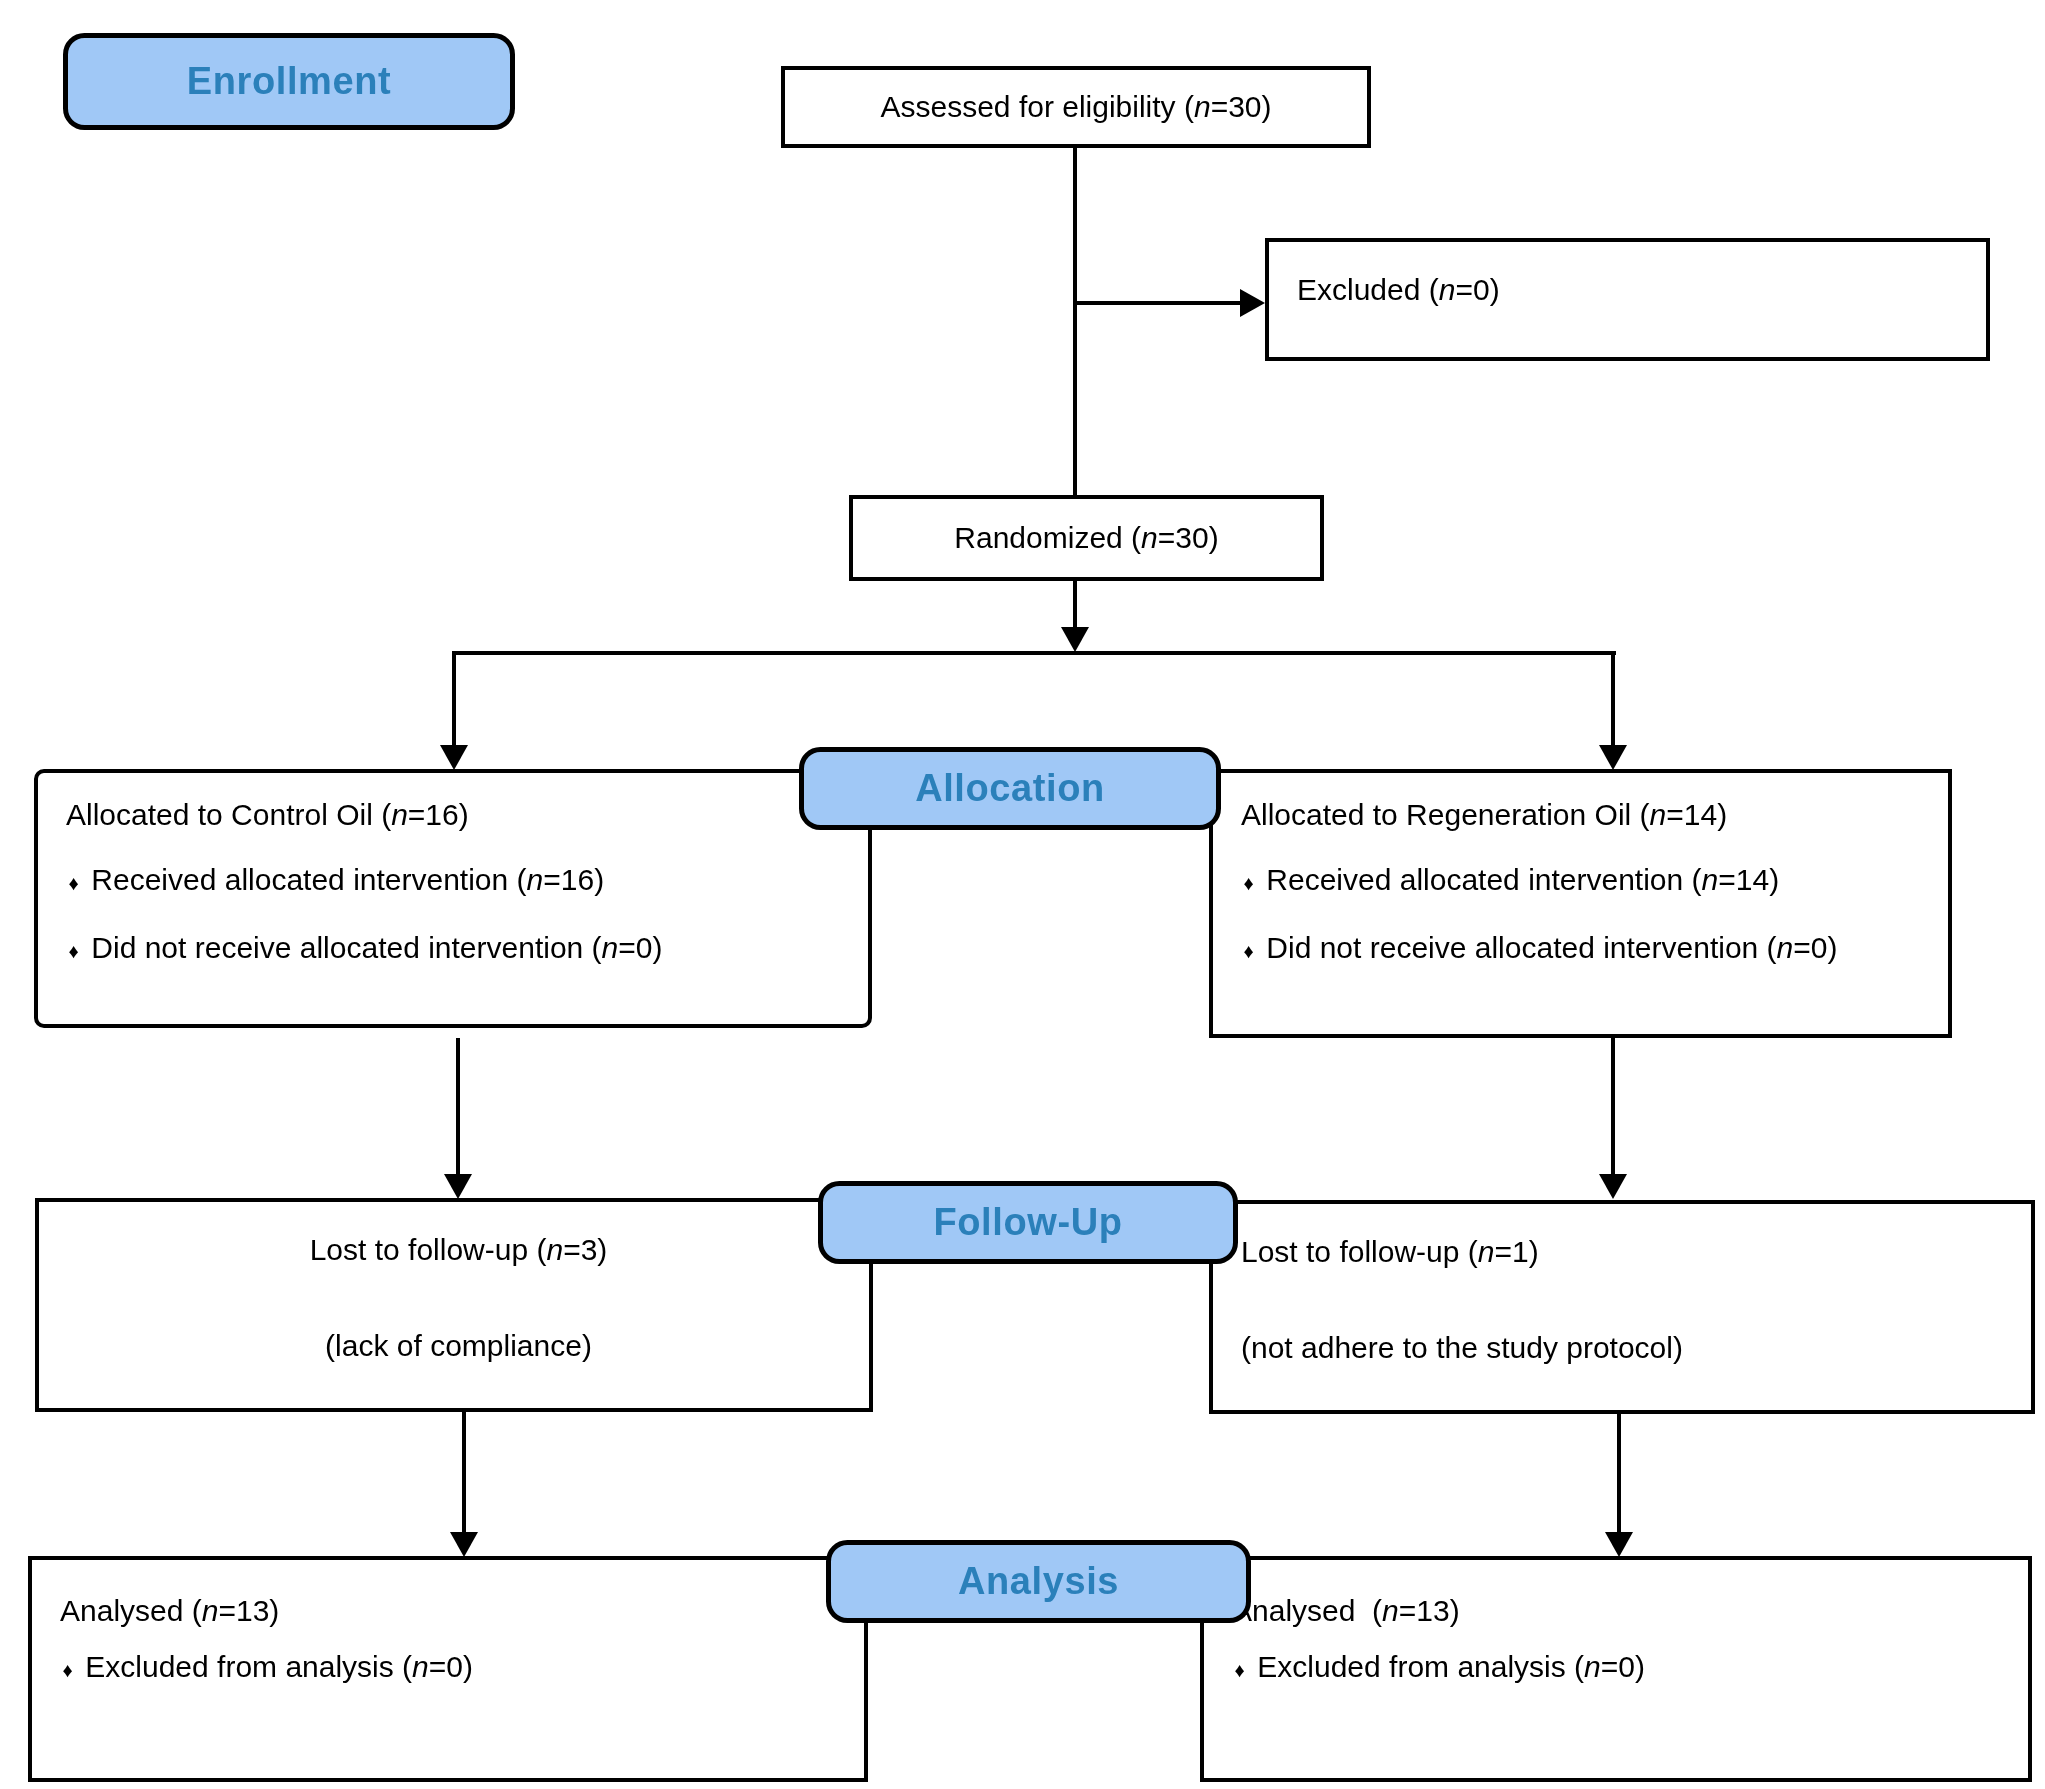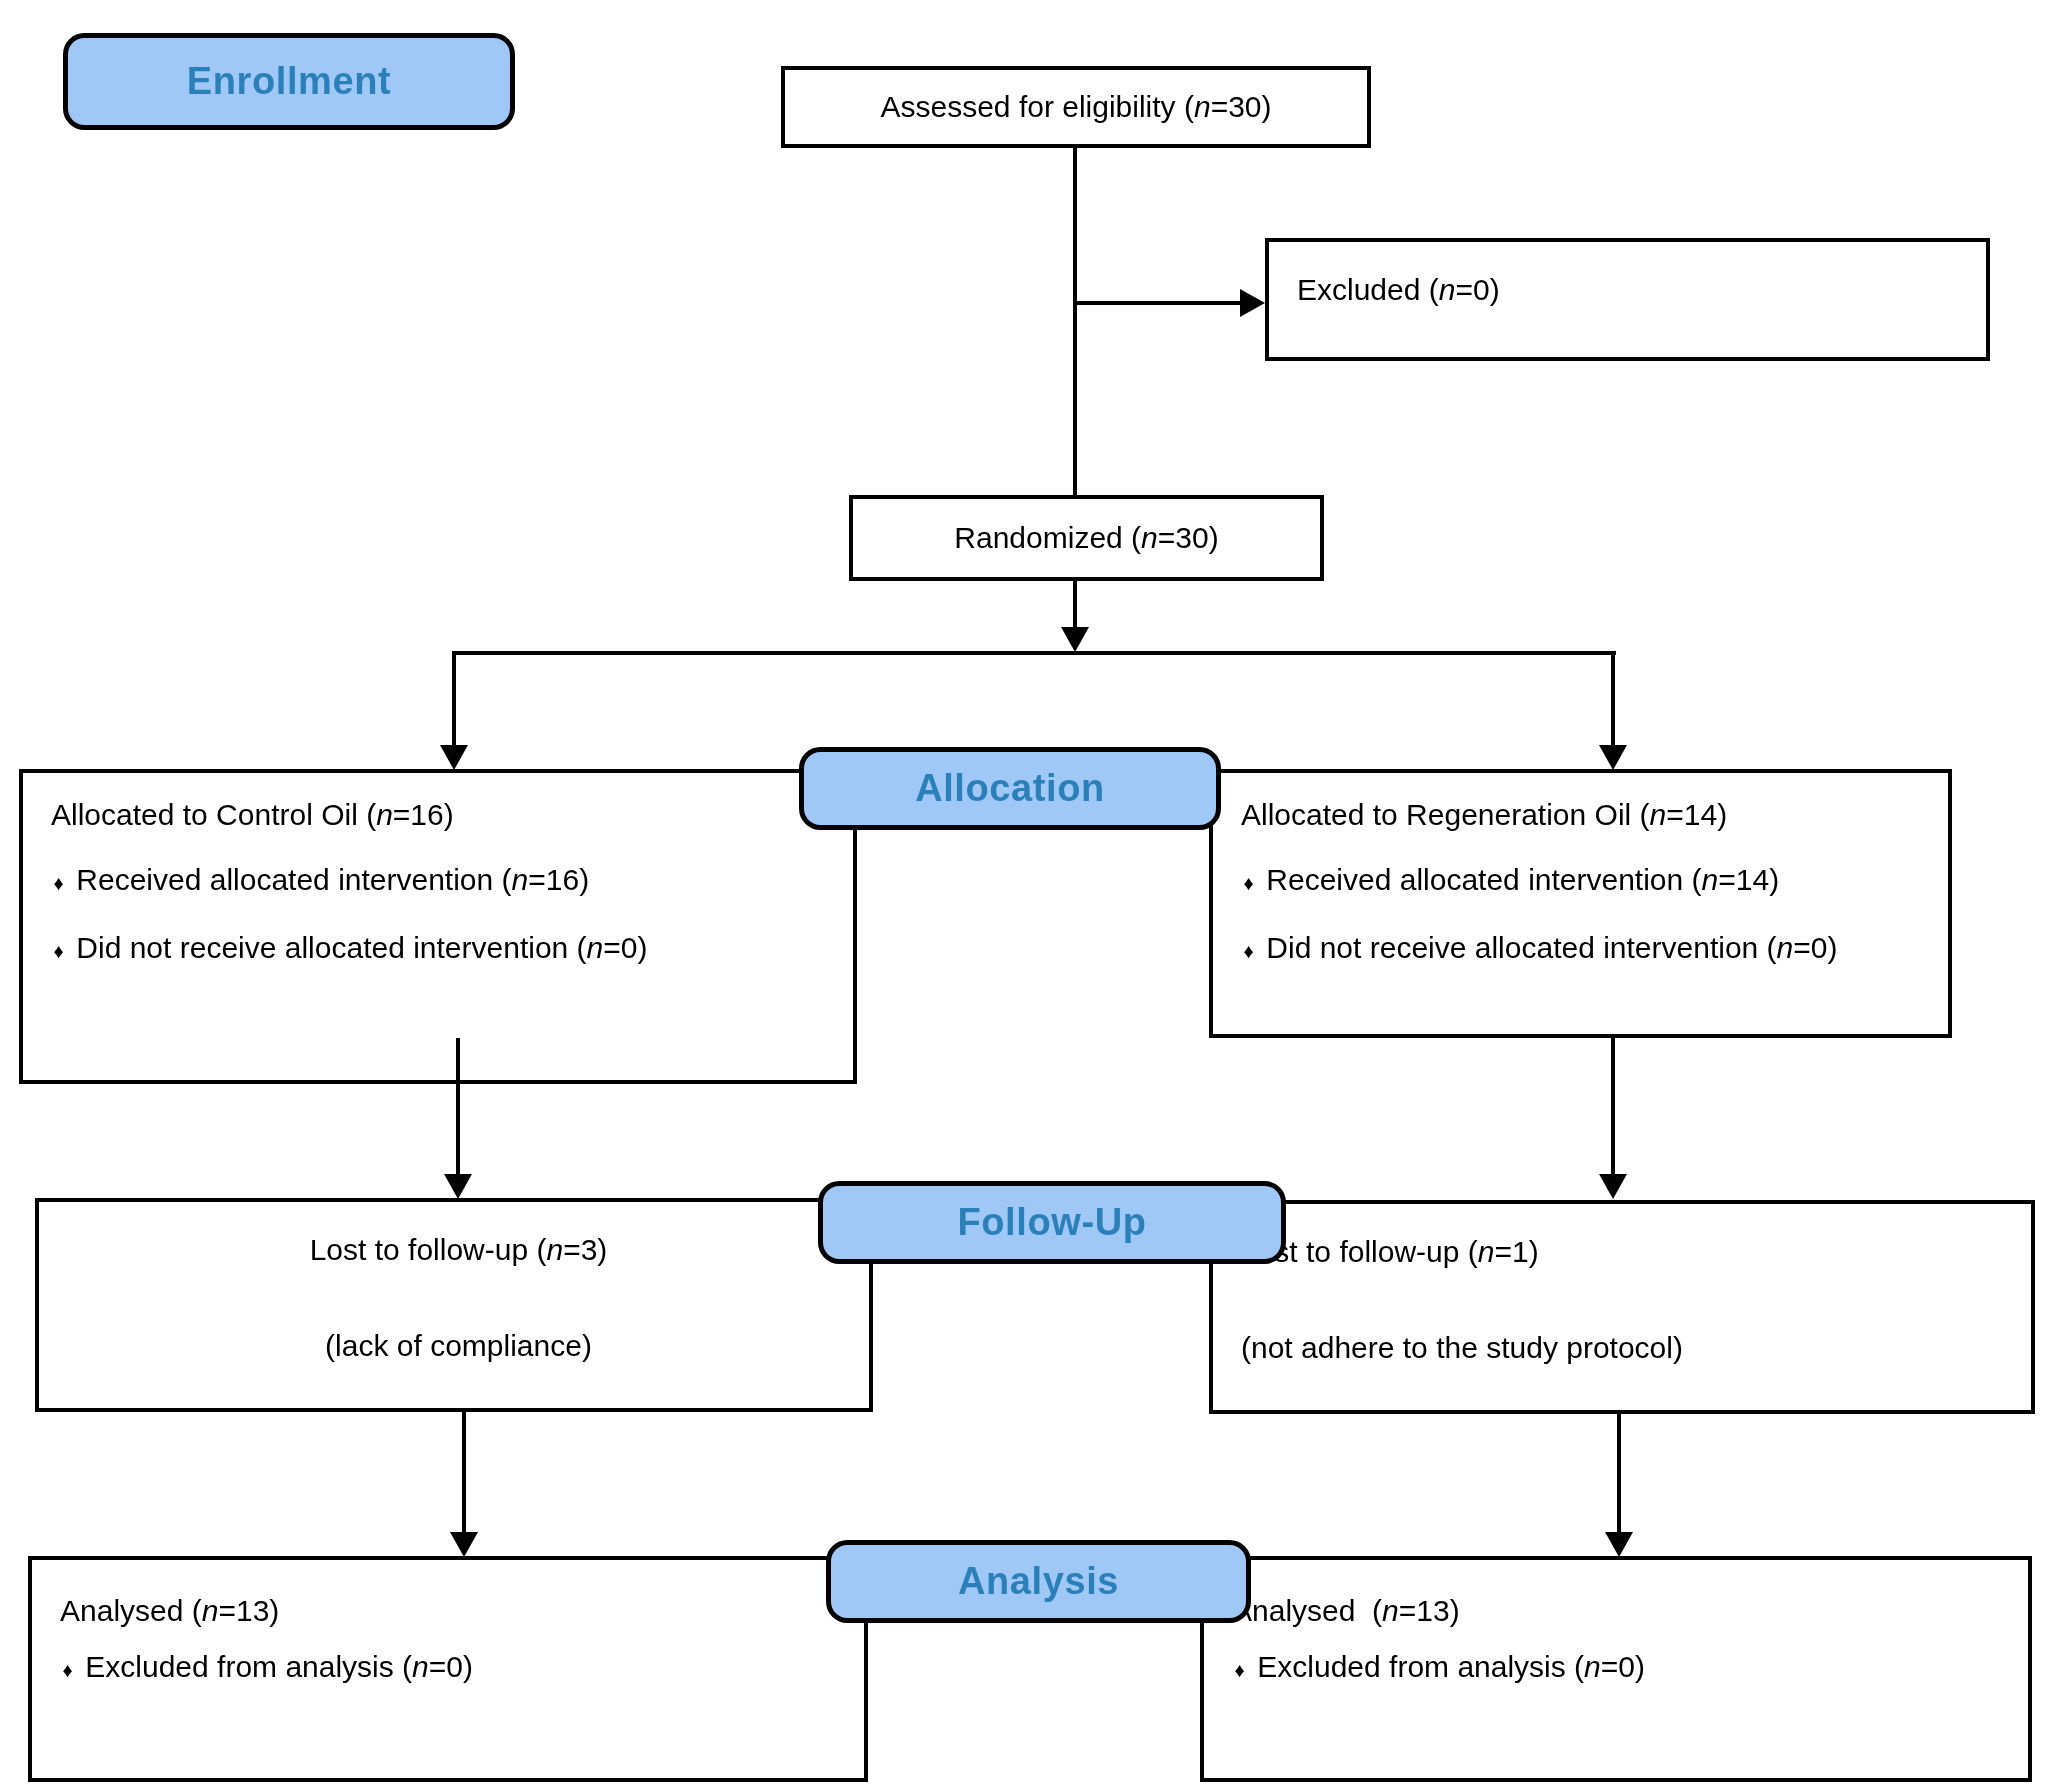--- a/index.html
+++ b/index.html
@@ -55,21 +55,21 @@
 <div class="canvas">
 
   <div class="stage" style="left:63px;top:8.2px;width:452px;height:97px;">
     <span>Enrollment</span>
   </div>
 
   <div class="stage" style="left:799px;top:722px;width:422px;height:83px;">
     <span>Allocation</span>
   </div>
 
-  <div class="stage" style="left:818px;top:1156px;width:468px;height:83px;text-align:right;">
+  <div class="stage" style="left:818px;top:1156px;width:420px;height:83px;text-align:right;">
     <span>Follow-Up</span>
   </div>
 
   <div class="stage" style="left:826px;top:1515px;width:425px;height:83px;">
     <span>Analysis</span>
   </div>
 
   <div class="vline" style="left:1073px;top:148px;height:347px;"></div>
 
   <div class="hline" style="left:1075px;top:301px;width:168px;"></div>
@@ -103,21 +103,21 @@
   <div class="fbox" style="left:1265px;top:238px;width:725px;height:123px;">
     <div class="inner" style="padding-top:30px;">
       <span>Excluded (<i>n</i>=0)</span>
     </div>
   </div>
 
   <div class="fbox center" style="left:849px;top:495px;width:475px;height:86px;">
     <span>Randomized (<i>n</i>=30)</span>
   </div>
 
-  <div class="fbox" style="left:19px;top:769px;width:838px;height:315px;">
+  <div class="fbox" style="left:34px;top:769px;width:838px;height:259px;border-radius:10px;">
     <div class="inner">
       <div class="title-line">Allocated to Control Oil (<i>n</i>=16)</div>
       <div class="bullet-row">
         <span class="bullet-glyph">♦</span>
         <span>Received allocated intervention (<i>n</i>=16)</span>
       </div>
       <div class="bullet-row">
         <span class="bullet-glyph">♦</span>
         <span>Did not receive allocated intervention (<i>n</i>=0)</span>
       </div>

